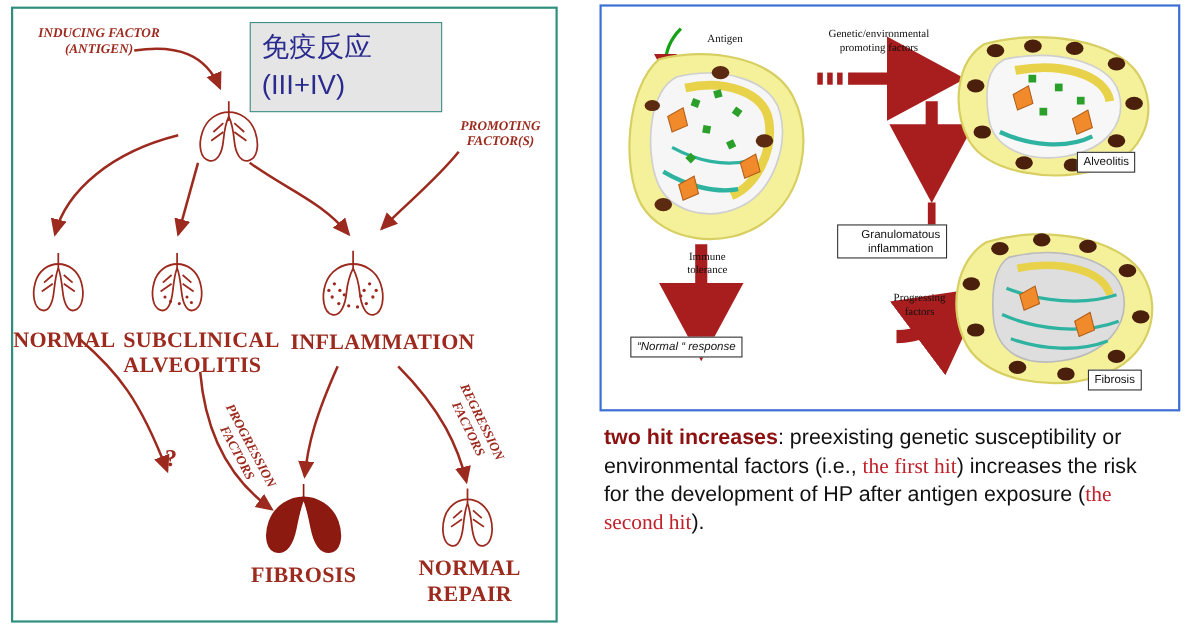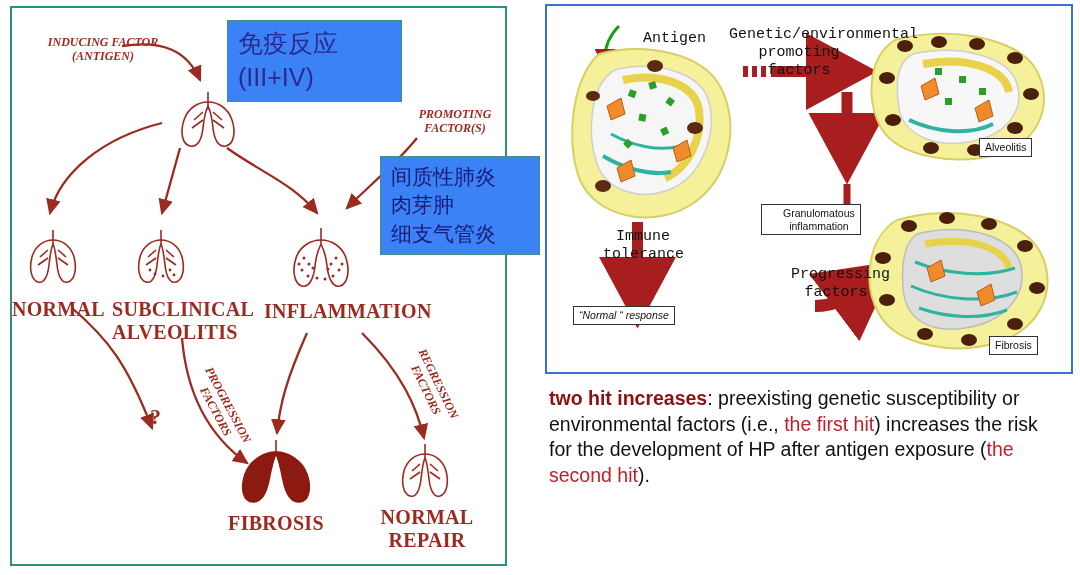--- a/index.html
+++ b/index.html
@@ -36,21 +36,21 @@
     font-weight:bold;
     font-size:20px;
     text-align:center;
     line-height:1.15;
     white-space:pre-line;
     letter-spacing:.3px;
   }
   .cnbox{
     position:absolute;
     border:1px solid #3f8f86;
-    background:#3b82f6;
+    background:#e5e5e5;
     color:#1d3f8f;
     font-family:"Liberation Sans", sans-serif;
     font-size:22px;
     line-height:1.35;
     padding:6px 10px;
     white-space:pre-line;
     box-sizing:border-box;
   }
   #title-box{left:215px;top:12px;width:175px;font-size:25px;color:#2a2a8f;}
   #feature-box{left:368px;top:148px;width:160px;font-size:21px;color:#1a1a7a;}
@@ -62,22 +62,22 @@
   }
 
   
   #right-panel{
     left:545px;top:4px;width:528px;height:370px;
     border:2px solid #3b6fd4;
     background:#ffffff;
   }
   .rlabel{
     position:absolute;
-    font-family:Liberation Mono, monospace;
-    font-size:15px;
+    font-family:Liberation Serif, serif;
+    font-size:10px;
     color:#111;
     text-align:center;
     line-height:1.2;
     white-space:pre-line;
   }
   .boxed{
     position:absolute;
     font-family:"Liberation Sans",sans-serif;
     font-size:10.5px;
     color:#111;
@@ -87,21 +87,21 @@
     text-align:center;
     line-height:1.2;
     white-space:pre-line;
   }
   #caption{
     position:absolute;left:549px;top:386px;width:500px;
     font-family:"Liberation Sans",sans-serif;
     font-size:19.5px;color:#111;line-height:1.32;
   }
   #caption b{color:#8c1111;}
-  .redtxt{color:#c0202a;}
+  .redtxt{color:#c0202a;font-family:Liberation Serif, serif;}
 
   .cellblob{position:absolute;}
 </style>
 </head>
 <body>
 
 <div class="panel" id="left-panel">
 
   <svg width="493" height="556" style="position:absolute;left:0;top:0;">
     <defs>
@@ -124,30 +124,27 @@
       <path d="M 60,300 C 95,330 115,355 140,420" stroke-dasharray="0"></path>
 
       <path d="M170,330 C175,390 200,430 235,455"></path>
 
       <path d="M295,325 C275,370 268,395 265,425"></path>
 
       <path d="M350,325 C390,365 405,400 412,430"></path>
     </g>
   </svg>
 
-  <div class="lbl" id="inducing-factor" style="left:18px;top:28px;width:120px;margin-left:13px;">INDUCING FACTOR
+  <div class="lbl" id="inducing-factor" style="left:18px;top:16px;width:120px;">INDUCING FACTOR
 (ANTIGEN)</div>
   <div class="lbl" id="promoting-factors" style="left:388px;top:100px;width:110px;text-align:center;">PROMOTING
 FACTOR(S)</div>
 
   <div class="cnbox" id="title-box">免疫反应
 (III+IV)</div>
-  <div class="cnbox" id="feature-box">间质性肺炎
-肉芽肿
-细支气管炎</div>
 
   <svg class="lung" style="left:160px;top:78px;" width="72" height="66" viewBox="0 0 72 66">
     <g stroke="#9c2a1e" stroke-width="1.6" fill="none">
       <path d="M36,6 L36,24"></path>
       <path d="M36,16 C26,16 16,22 12,34 C8,46 10,58 18,60 C26,62 30,52 31,42 C32,32 34,24 36,20"></path>
       <path d="M36,16 C46,16 56,22 60,34 C64,46 62,58 54,60 C46,62 42,52 41,42 C40,32 38,24 36,20"></path>
       <path d="M31,26 L22,34 M31,34 L20,42 M41,26 L50,34 M41,34 L52,42"></path>
     </g>
   </svg>
 

